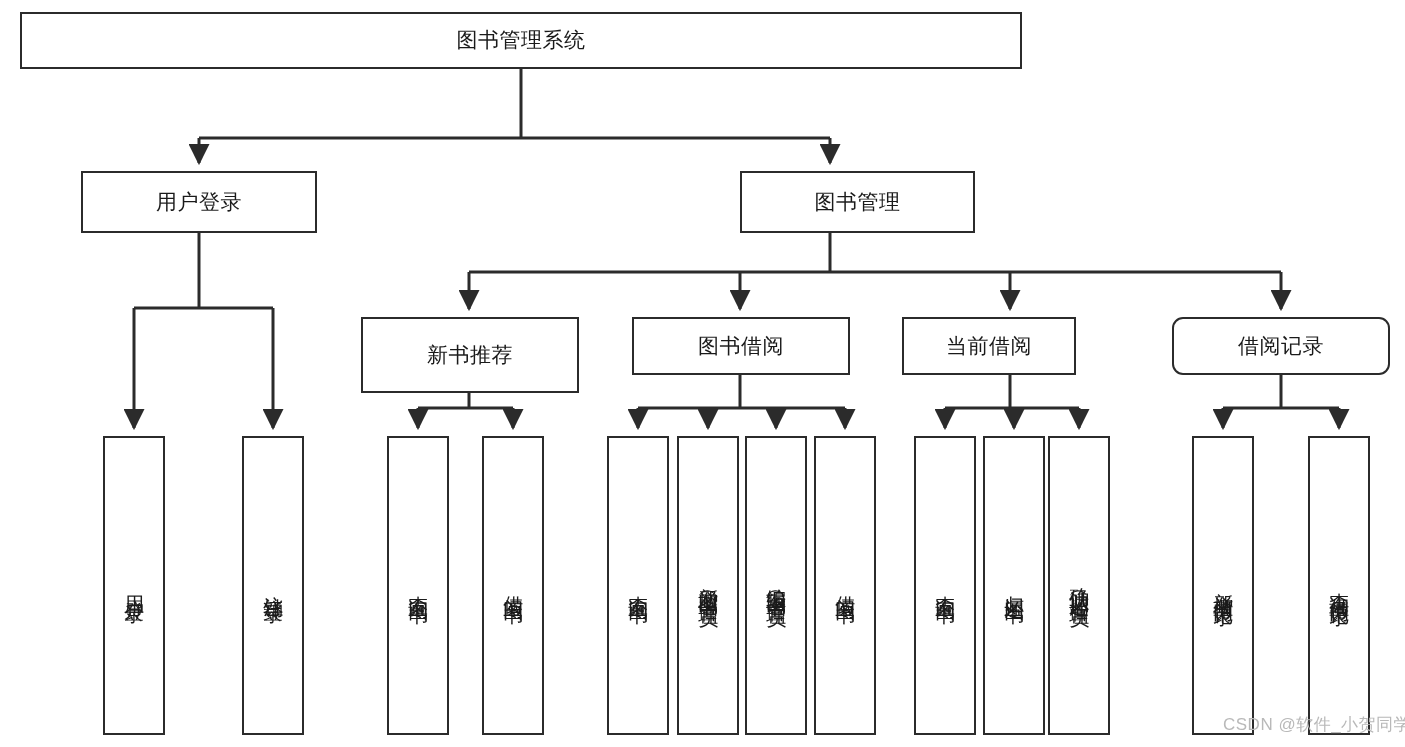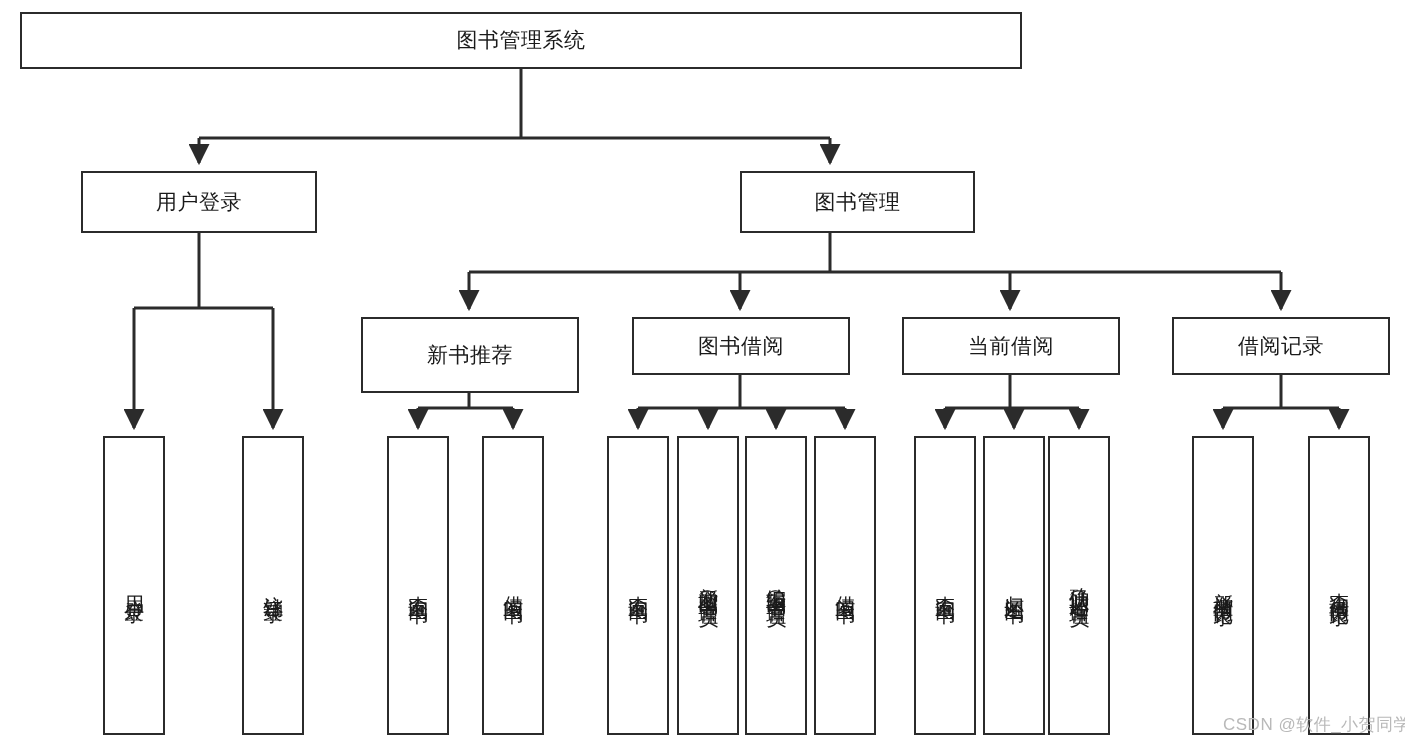--- a/index.html
+++ b/index.html
@@ -138,25 +138,25 @@
   </div>
 
   <div class="node horiz" style="left:361px; top:317px; width:218px; height:76px;">
     <span class="label">新书推荐</span>
   </div>
 
   <div class="node horiz" style="left:632px; top:317px; width:218px; height:58px;">
     <span class="label">图书借阅</span>
   </div>
 
-  <div class="node horiz" style="left:902px; top:317px; width:218px; height:58px;">
+  <div class="node horiz" style="left:902px; top:317px; width:174px; height:58px;">
     <span class="label">当前借阅</span>
   </div>
 
-  <div class="node horiz" style="left:1172px; top:317px; width:218px; height:58px;">
+  <div class="node horiz" style="left:1172px; top:317px; width:218px; height:58px;border-radius:11px;">
     <span class="label">借阅记录</span>
   </div>
 
   <div class="node vert" style="left:103px; top:436px; width:62px; height:299px;">
     <span class="label">用户登录</span>
   </div>
 
   <div class="node vert" style="left:242px; top:436px; width:62px; height:299px;">
     <span class="label">注销登录</span>
   </div>

